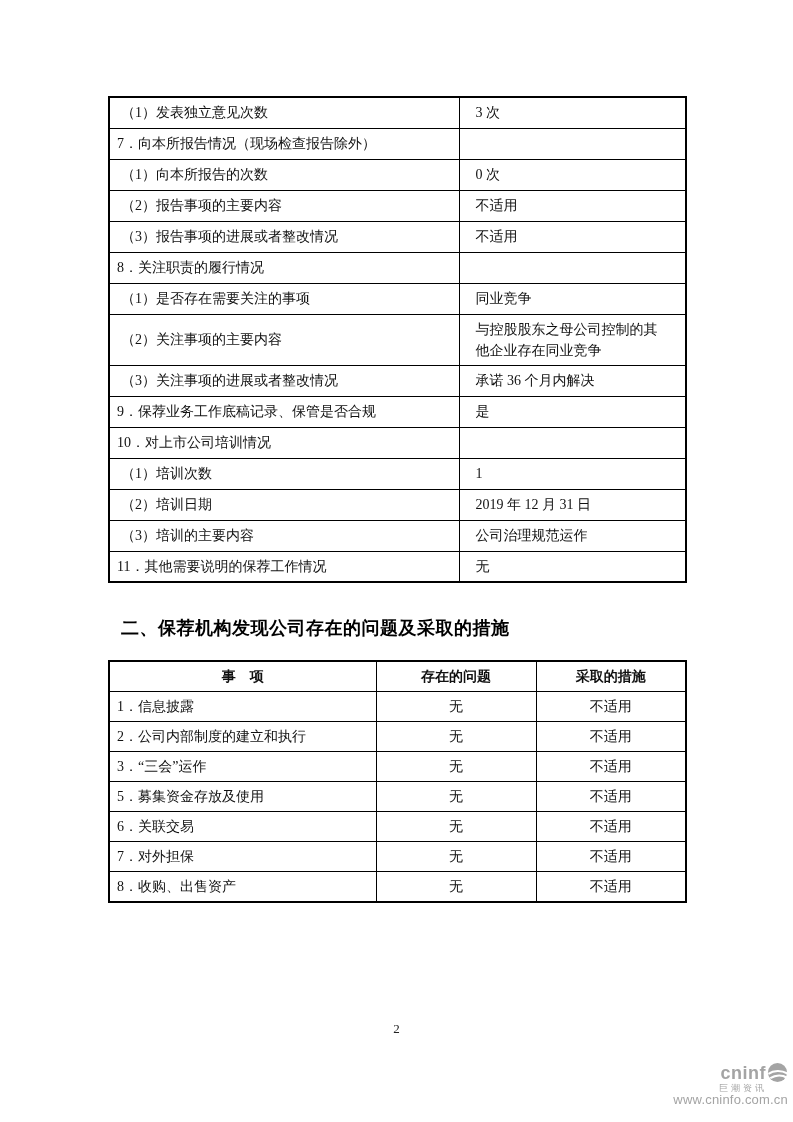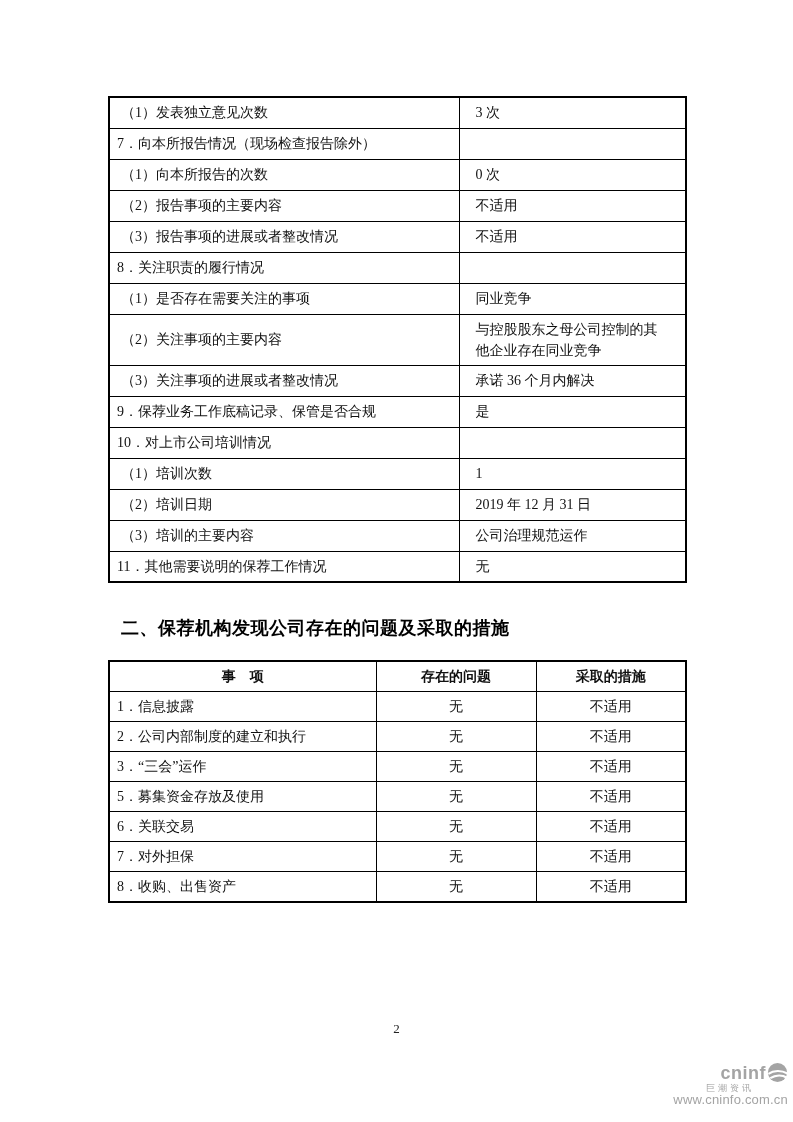--- a/index.html
+++ b/index.html
@@ -83,21 +83,21 @@
     font-size: 18px;
     font-weight: bold;
     letter-spacing: 0.5px;
     line-height: 1;
   }
   .cn-icon { display: inline-flex; }
   .cn-cn {
     font-size: 9px;
     letter-spacing: 3px;
     line-height: 11px;
-    margin-right: 34px;
+    margin-right: 21px;
   }
   .cn-url {
     font-size: 13px;
     line-height: 12px;
     letter-spacing: 0.2px;
   }
 </style>
 </head>
 <body>
 

